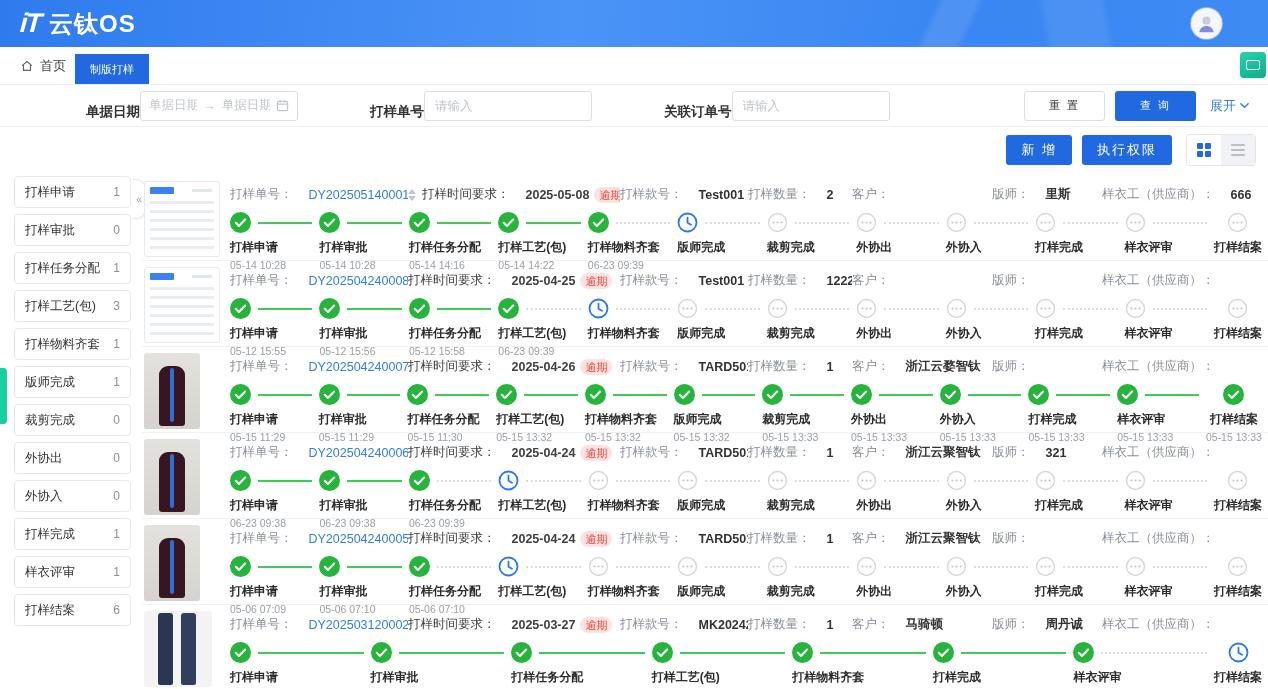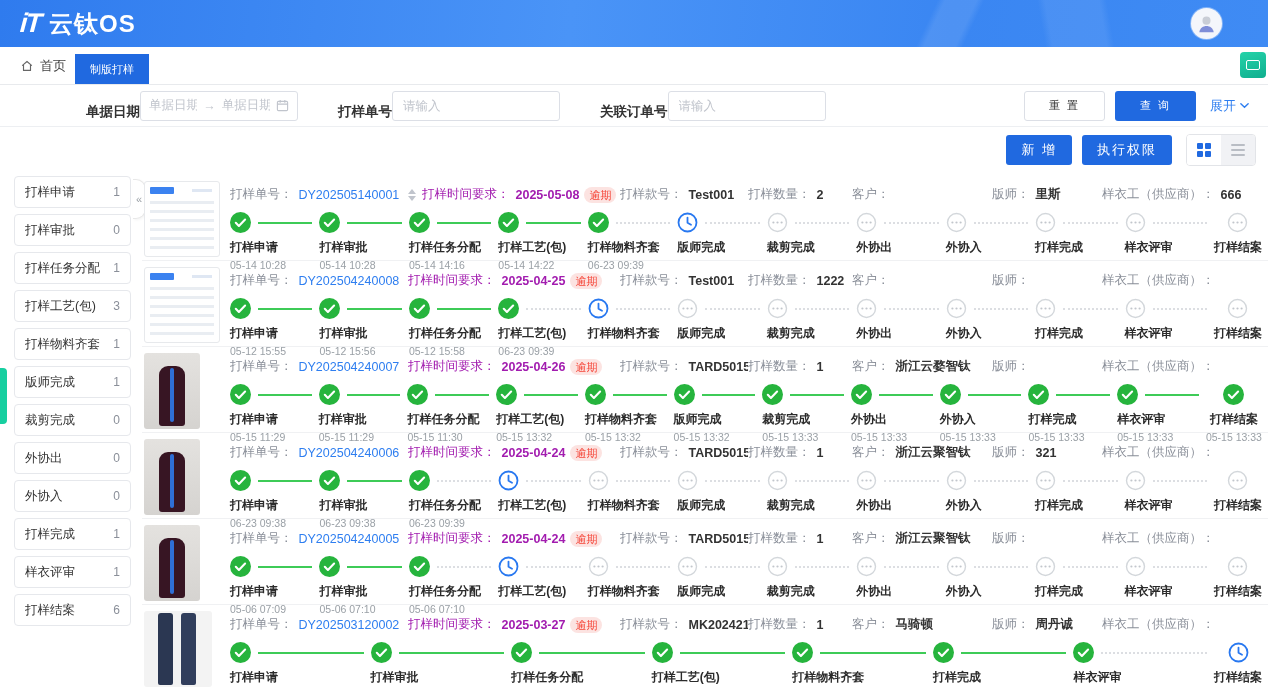--- a/index.html
+++ b/index.html
@@ -22,21 +22,21 @@
   .tabbar{position:relative;height:38px;background:#fff;border-bottom:1px solid #e8eaed;display:flex;align-items:flex-end;padding:0 0 0 20px}
   .home-tab{display:flex;align-items:center;gap:6px;font-size:13px;color:#444;padding:0 9px 9px 0;cursor:pointer}
   .home-tab svg{width:14px;height:14px}
   .tab-active{height:30px;margin-bottom:0;background:#2069e0;color:#fff;font-size:11px;display:flex;align-items:center;padding:0 15px;cursor:pointer}
   .corner-widget{position:absolute;right:2px;bottom:6px;width:26px;height:26px;border-radius:4px;background:linear-gradient(160deg,#24d3a9,#0fae8e);display:flex;align-items:center;justify-content:center}
   .corner-widget::before{content:"";width:12px;height:8px;border:1.5px solid #fff;border-radius:2px}
 
   
   .filterbar{display:flex;align-items:center;height:42px;padding:0 18px 0 86px;border-bottom:1px solid #edeff2}
   .f-group{display:flex;align-items:flex-end;}
-  .f-group + .f-group{margin-left:40px}
+  .f-group + .f-group{margin-left:72px}
   .f-label{font-size:13.5px;font-weight:700;color:#333;white-space:nowrap}
   .date-range{display:flex;align-items:center;gap:6px;width:158px;height:30px;border:1px solid #dcdfe6;border-radius:3px;padding:0 8px;color:#c0c4cc;font-size:12.5px;background:#fff;cursor:pointer}
   .date-range .ph{white-space:nowrap;overflow:hidden}
   .date-range .arr{color:#c0c4cc}
   .cal-ic{margin-left:auto;flex:0 0 auto}
   .txt-input{width:168px;height:30px;border:1px solid #dcdfe6;border-radius:3px;padding:0 10px;font-size:12.5px;color:#333;background:#fff;outline:none;font-family:inherit}
   .txt-input::placeholder{color:#c0c4cc}
   .filter-btns{margin-left:auto;display:flex;align-items:center;gap:10px}
   .btn{height:30px;border-radius:3px;font-size:11px;padding:0 24px;cursor:pointer;border:1px solid transparent;font-family:inherit;letter-spacing:2px}
   .btn-plain{background:#fff;border-color:#dcdfe6;color:#333}
@@ -81,25 +81,25 @@
   .thumb-dress::after{content:"";position:absolute;left:50%;top:15px;transform:translateX(-50%);width:4px;height:54px;background:#2f6fd6;border-radius:2px}
   .thumb-pants{width:68px;background:#f3f3f3}
   .thumb-pants::before,.thumb-pants::after{content:"";position:absolute;top:2px;width:15px;height:72px;background:#2b3752;border-radius:3px 3px 2px 2px}
   .thumb-pants::before{left:14px}
   .thumb-pants::after{left:37px;background:#313e5c}
 
   .row-main{flex:1;min-width:0;display:flex;flex-direction:column}
   .info-line{display:flex;align-items:center;margin-top:5px;font-size:12.5px;white-space:nowrap}
   .fld{display:flex;align-items:center;overflow:hidden}
   .fld .lbl{color:#8a8f99}
-  .fld .val{color:#333;font-weight:600;margin-left:6px}
+  .fld .val{color:#333;font-weight:600;margin-left:16px}
   .f-order{width:178px}
   .f-order .val{color:#2e7ef0;cursor:pointer;font-weight:500}
   .f-time{width:212px}
-  .f-time .lbl,.f-time .val{color:#a21caf}
+  .f-time .lbl,.f-time .val{color:#404040}
   .f-style{width:128px}
   .f-qty{width:104px}
   .f-customer{width:140px}
   .f-maker{width:110px}
   .f-worker{flex:1}
   .overdue-badge{margin-left:5px;background:#fce3e1;color:#f5483b;font-size:11px;line-height:16px;padding:0 5px;border-radius:8px;font-weight:400}
   .sort-arrows{display:inline-flex;flex-direction:column;gap:2px;margin-right:6px}
   .sort-arrows i{width:0;height:0;border-left:4px solid transparent;border-right:4px solid transparent}
   .sort-arrows .up{border-bottom:5px solid #c0c4cc}
   .sort-arrows .down{border-top:5px solid #c0c4cc}

